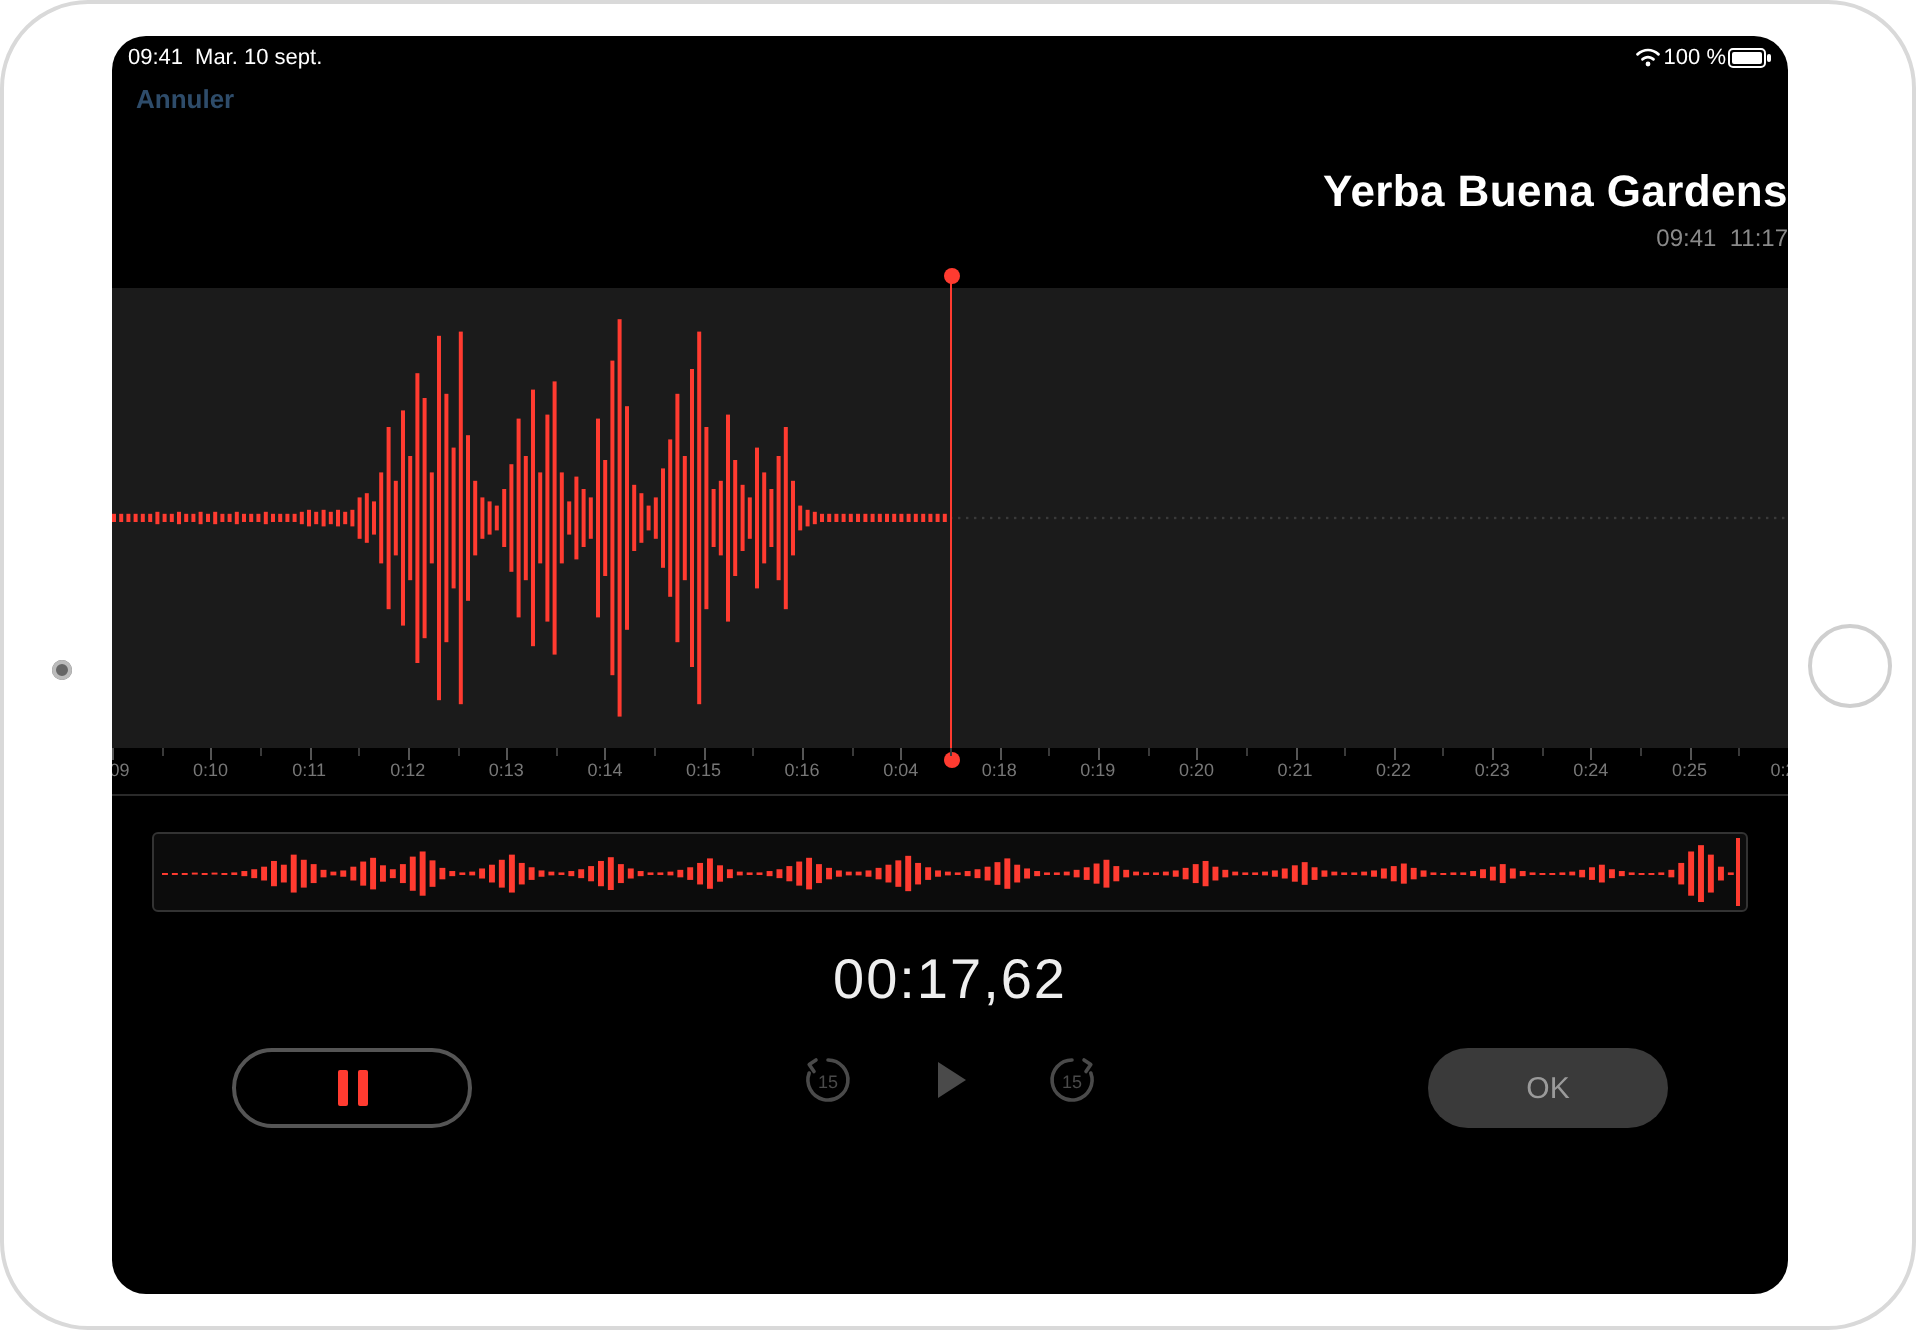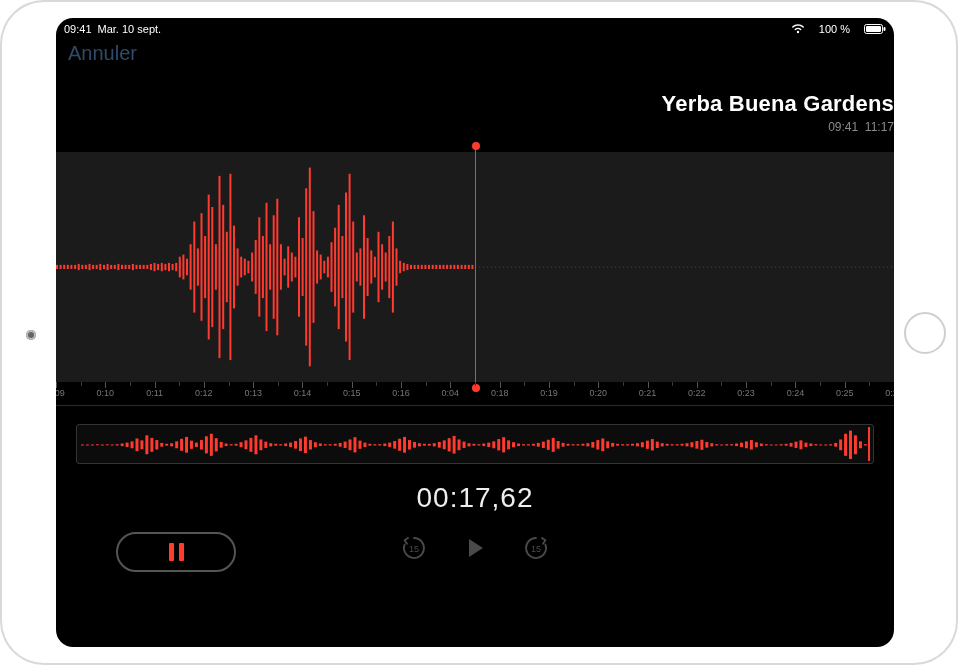--- a/index.html
+++ b/index.html
@@ -12,23 +12,23 @@
   
   .camera { position:absolute; left: 26px; top: 330px; width:10px; height:10px; background:#666; border-radius:50%; box-shadow:0 0 0 2px #bbb inset; }
   .homebtn { position:absolute; right: 12px; top: 312px; width:42px; height:42px; border:2px solid #cfcfcf; border-radius:50%; background:#fff; }
   .screen {
     position:absolute; left:56px; top:18px; right:64px; bottom:18px;
     background:#000; border-radius:17px; overflow:hidden;
     color:#fff;
   }
   .status-bar { display:flex; align-items:center; height:20px; padding:2px 8px 0; font-size:11px; color:#fff; justify-content:space-between; }
   .status-left { display:flex; gap:6px; }
-  .status-right { display:flex; align-items:center; gap:14px; }
+  .status-right { display:flex; align-items:center; gap:1px; }
   .wifi-icon svg, .battery-icon svg { display:block; }
-  .cancel { display:block; padding:4px 12px 0; font-size:20px; color:#2e4c6a; }
+  .cancel { display:block; padding:4px 12px 0; font-size:13px; color:#2e4c6a;font-weight:bold; }
   .title-area { text-align:right; margin-top:26px; }
   .title { font-size:22px; font-weight:600; letter-spacing:0.2px; }
   .subtitle { font-size:12px; color:#8a8a8a; margin-top:3px; }
   
   .wave-wrap { position:relative; margin:18px 0 0; height:230px; background:#1b1b1b; }
   .wave-canvas { position:absolute; inset:0; }
   .playhead { position:absolute; top:-6px; bottom:-6px; width:1px; background:#ff3b30; left:50%; }
   .playhead::before { content:""; position:absolute; top:-4px; left:-3.5px; width:8px; height:8px; background:#ff3b30; border-radius:50%; }
   .playhead::after  { content:""; position:absolute; bottom:-4px; left:-3.5px; width:8px; height:8px; background:#ff3b30; border-radius:50%; }
   
@@ -561,16 +561,19 @@
             </svg>
         </span>
         <span class="skip">
           <svg width="28" height="28" viewBox="0 0 28 28">
               <path d="M14 4a10 10 0 1 0 9.4 6.5" fill="none" stroke="#4a4a4a" stroke-width="1.8" stroke-linecap="round"></path>
               <path d="M20 4l3.4 2.3L21 9.8" fill="none" stroke="#4a4a4a" stroke-width="1.8" stroke-linecap="round" stroke-linejoin="round"></path>
               <text x="14" y="18" text-anchor="middle" font-size="9" fill="#4a4a4a">15</text>
             </svg>
         </span>
       </div>
+      <div class="okbtn">
+          <span>OK</span>
+        </div>
     </div>
 
   </div>
 </div>
 
 </body></html>

